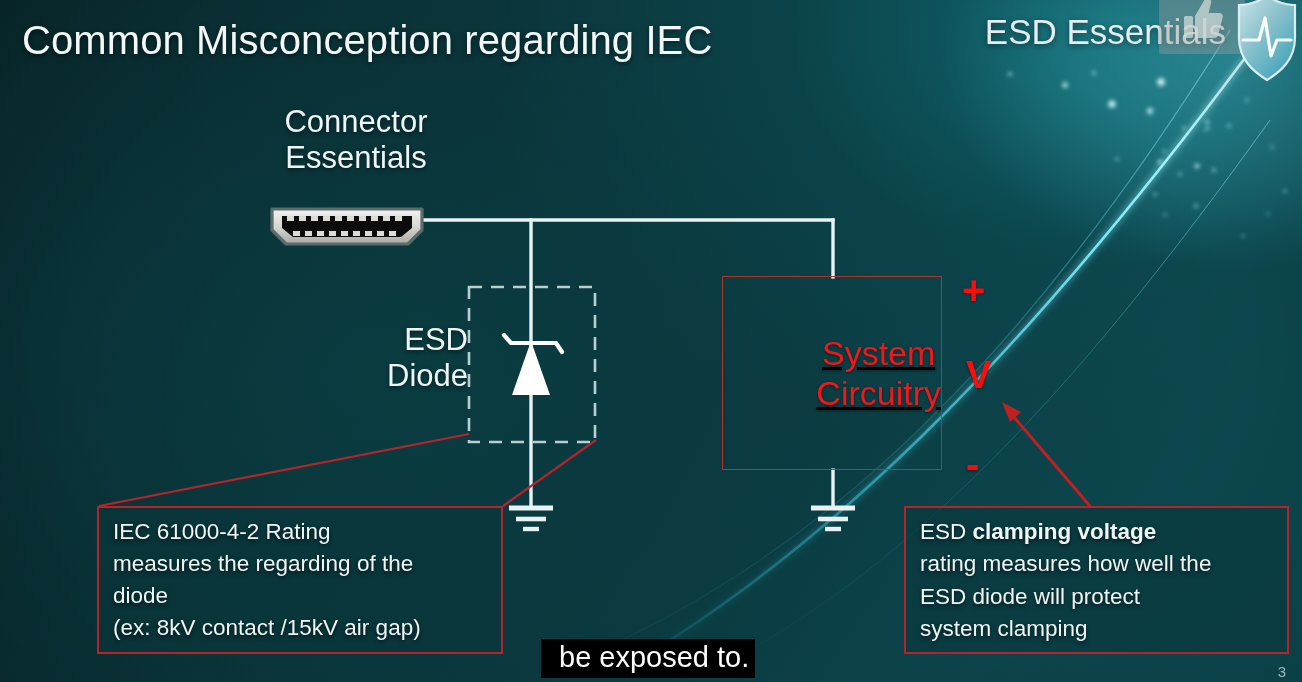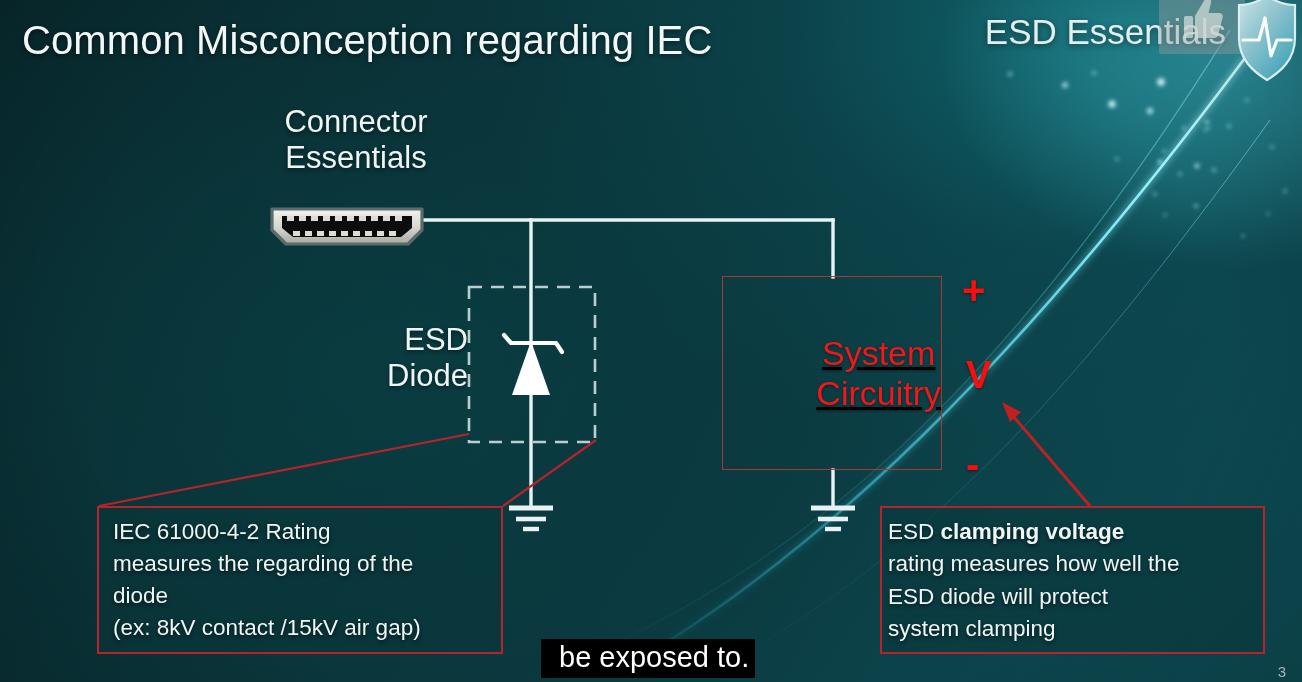--- a/index.html
+++ b/index.html
@@ -87,22 +87,22 @@
     background:rgba(10,54,59,0.55);
     color:#f0f6f6;
     box-sizing:border-box;
     text-shadow:0 2px 4px rgba(0,0,0,0.6);
   }
   #callout-left{
     left:97px;top:506px;width:406px;height:148px;
     padding:8px 8px 0 14px;font-size:22.5px;line-height:1.42;
   }
   #callout-right{
-    left:880px;top:506px;width:385px;height:148px;
-    padding:8px 0 0 6px;font-size:22.5px;line-height:1.44;
+    left:904px;top:506px;width:385px;height:148px;
+    padding:8px 0 0 14px;font-size:22.5px;line-height:1.44;
   }
   #callout-right b{font-weight:bold;}
 
   
   #subtitle{
     position:absolute;left:541px;top:639px;
     background:#000;color:#fff;
     font-size:29px;padding:2px 6px 4px 18px;
     white-space:nowrap;
   }

